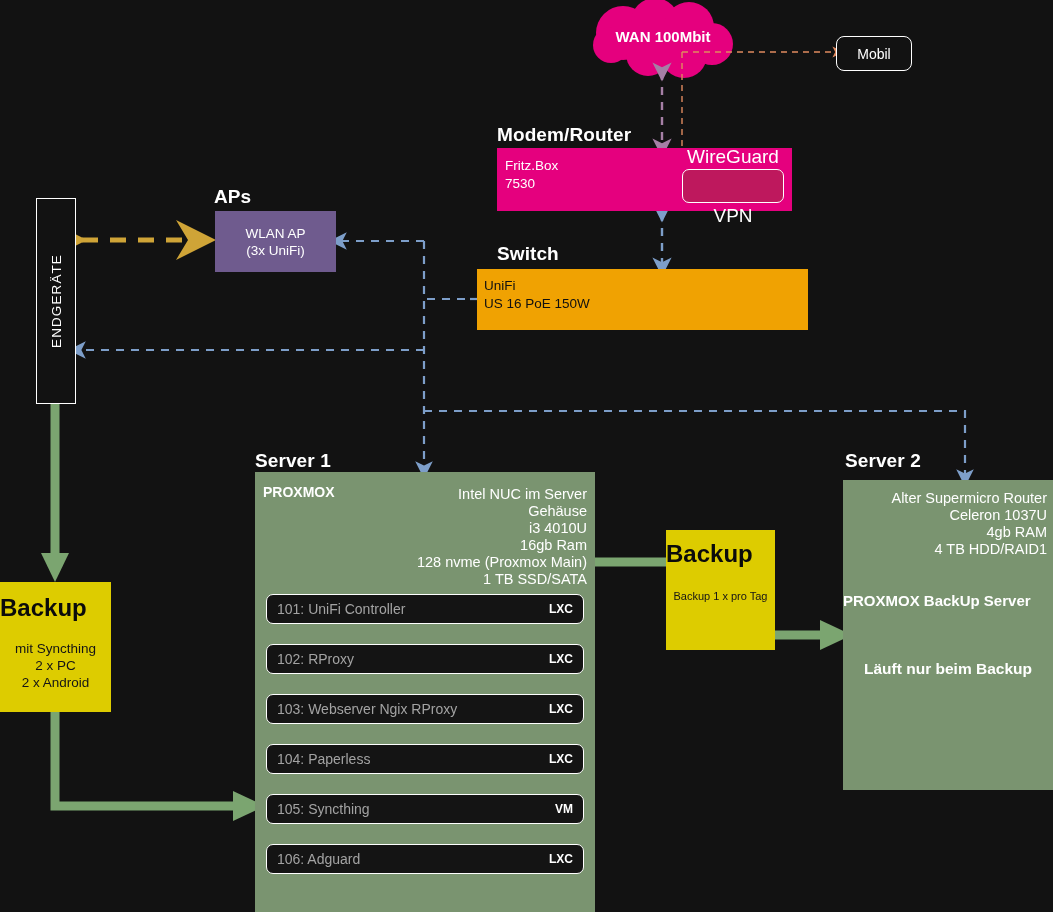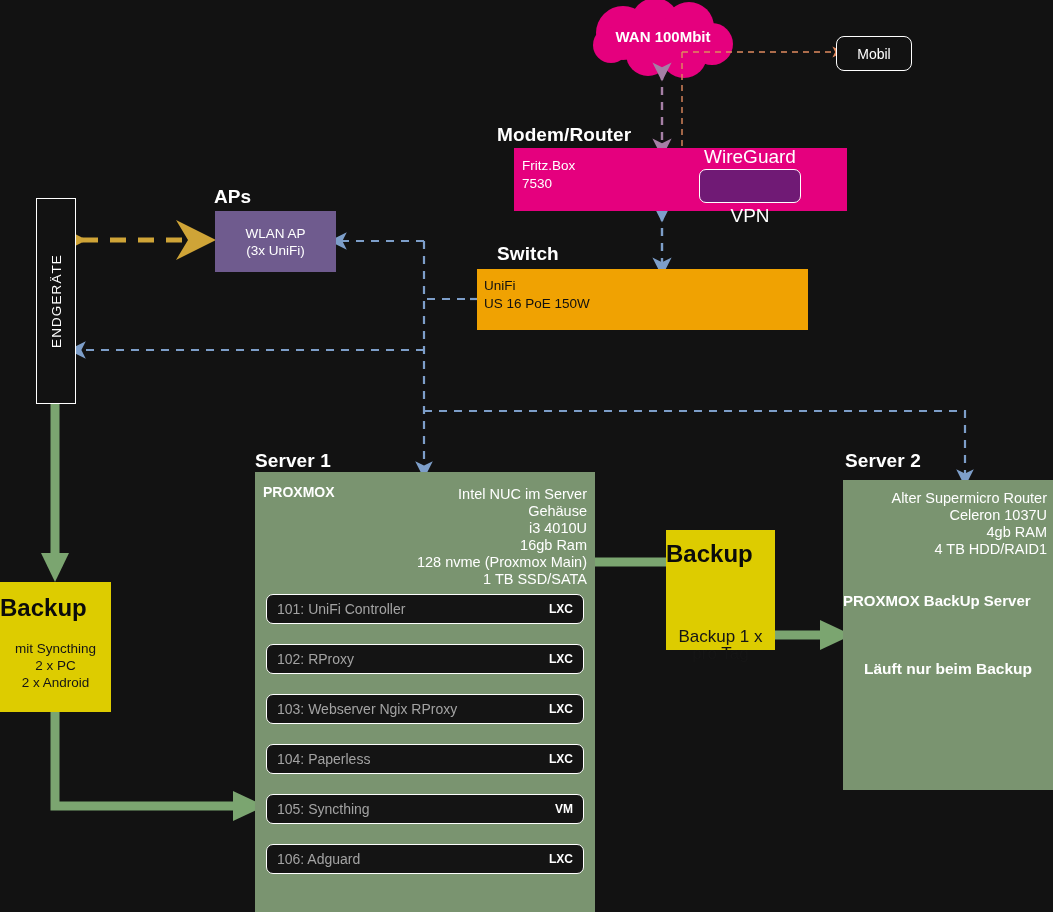--- a/index.html
+++ b/index.html
@@ -66,36 +66,35 @@
     font-size: 14px;
     display: flex;
     align-items: center;
     justify-content: center;
   }
 
   
   #router-heading { left: 497px; top: 124px; }
   #router-box {
     left: 497px; top: 148px;
-    width: 333px; height: 63px;
+    width: 295px; height: 63px;
     background: #e5007e;
-    margin-left: 17px;
   }
   #router-box .r-lines {
     position: absolute;
     left: 8px; top: 9px;
     color: #ffffff;
     font-size: 13.5px;
     line-height: 17.5px;
   }
   #wireguard-box {
     position: absolute;
     left: 185px; top: 21px;
     width: 100px; height: 32px;
-    background: #701a75;
+    background: #be185d;
     border: 1.5px solid #ffffff;
     border-radius: 7px;
     color: #ffffff;
     font-size: 19px;
     line-height: 15px;
     display: flex;
     flex-direction: column;
     align-items: center;
     justify-content: center;
     text-align: center;
@@ -251,21 +250,21 @@
     left: 0px; top: 582px;
     width: 111px; height: 130px;
   }
   #backup-left .b-title { top: 12px; font-size: 24px; }
   #backup-left .b-sub  { top: 58px; font-size: 13.5px; line-height: 17px; }
   #backup-mid {
     left: 666px; top: 530px;
     width: 109px; height: 120px;
   }
   #backup-mid .b-title { top: 10px; font-size: 24px; }
-  #backup-mid .b-sub  { top: 58px; font-size: 17px; line-height: 17px; margin-top: 40px; }
+  #backup-mid .b-sub  { top: 58px; font-size: 11px; line-height: 17px; }
 </style>
 </head>
 <body>
 
 <div id="canvas">
 
   <svg class="edges" viewBox="0 0 1053 912">
     <defs>
       <marker id="arw-purple" markerWidth="10" markerHeight="10" refX="5" refY="5" orient="auto">
         <path d="M1,1 L9,5 L1,9 L3,5 Z" fill="#a57fa5"></path>

